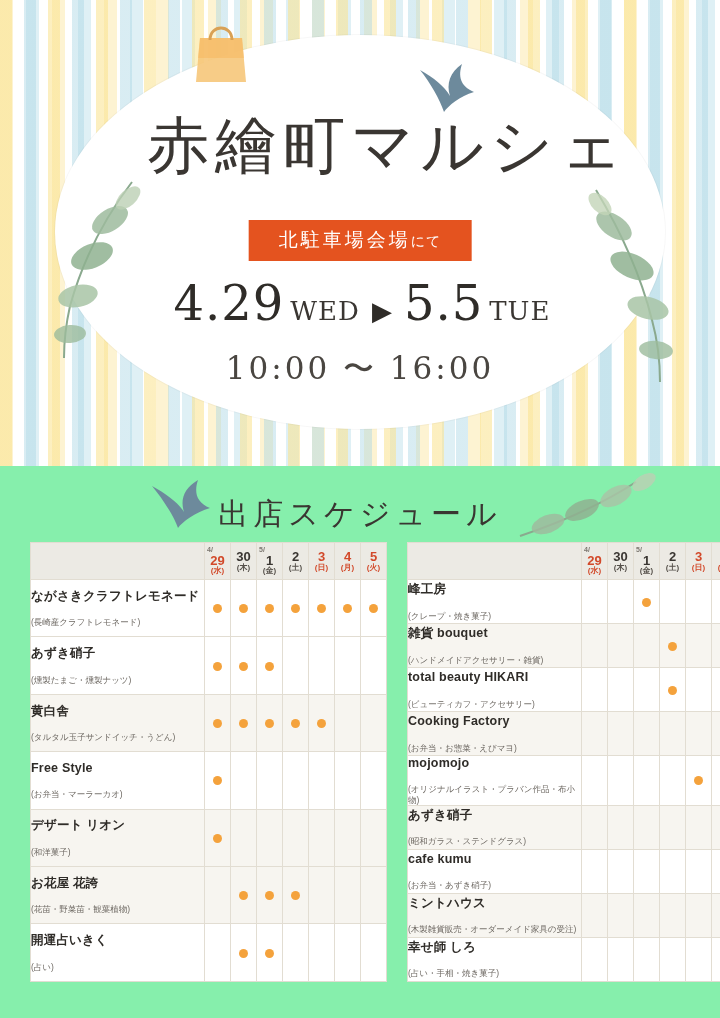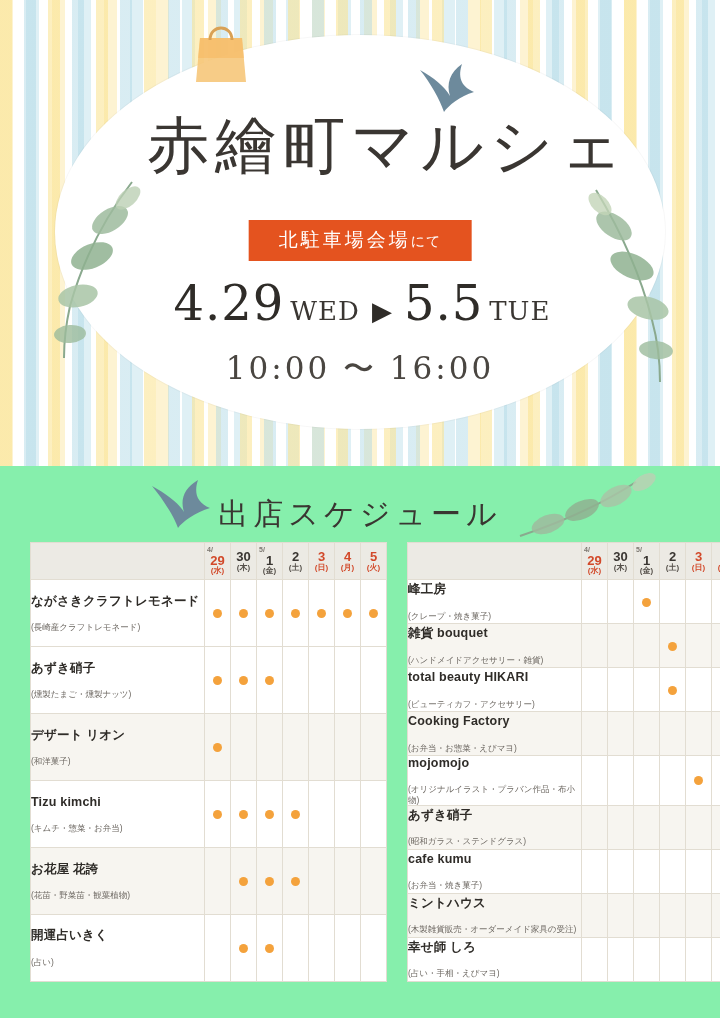--- a/index.html
+++ b/index.html
@@ -402,40 +402,53 @@
               <td class="cell"><span class="dot"></span></td>
               <td class="cell"><span class="dot"></span></td>
               <td class="cell"><span class="dot"></span></td>
               <td class="cell"></td>
               <td class="cell"></td>
               <td class="cell"></td>
               <td class="cell"></td>
             </tr>
             <tr class="even">
               <td class="shop">
+                <div class="shop-name">黄白舎</div>
+                <div class="shop-desc">(タルタル玉子サンドイッチ・うどん)</div>
+              </td>
+              <td class="cell"><span class="dot"></span></td>
+              <td class="cell"><span class="dot"></span></td>
+              <td class="cell"><span class="dot"></span></td>
+              <td class="cell"><span class="dot"></span></td>
+              <td class="cell"><span class="dot"></span></td>
+              <td class="cell"></td>
+              <td class="cell"></td>
+            </tr>
+            <tr class="odd">
+              <td class="shop">
+                <div class="shop-name">Free Style</div>
+                <div class="shop-desc">(お弁当・マーラーカオ)</div>
+              </td>
+              <td class="cell"><span class="dot"></span></td>
+              <td class="cell"></td>
+              <td class="cell"></td>
+              <td class="cell"></td>
+              <td class="cell"></td>
+              <td class="cell"></td>
+              <td class="cell"></td>
+            </tr>
+            <tr class="even">
+              <td class="shop">
                 <div class="shop-name">デザート リオン</div>
                 <div class="shop-desc">(和洋菓子)</div>
               </td>
               <td class="cell"><span class="dot"></span></td>
               <td class="cell"></td>
               <td class="cell"></td>
               <td class="cell"></td>
-              <td class="cell"></td>
-              <td class="cell"></td>
-              <td class="cell"></td>
-            </tr>
-            <tr class="odd">
-              <td class="shop">
-                <div class="shop-name">Tizu kimchi</div>
-                <div class="shop-desc">(キムチ・惣菜・お弁当)</div>
-              </td>
-              <td class="cell"><span class="dot"></span></td>
-              <td class="cell"><span class="dot"></span></td>
-              <td class="cell"><span class="dot"></span></td>
-              <td class="cell"><span class="dot"></span></td>
               <td class="cell"></td>
               <td class="cell"></td>
               <td class="cell"></td>
             </tr>
             <tr class="even">
               <td class="shop">
                 <div class="shop-name">お花屋 花誇</div>
                 <div class="shop-desc">(花苗・野菜苗・観葉植物)</div>
               </td>
               <td class="cell"></td>
@@ -580,21 +593,21 @@
               <td class="cell"></td>
               <td class="cell"></td>
               <td class="cell"></td>
               <td class="cell"></td>
               <td class="cell"></td>
               <td class="cell"><span class="dot"></span></td>
             </tr>
             <tr class="odd">
               <td class="shop">
                 <div class="shop-name">cafe kumu</div>
-                <div class="shop-desc">(お弁当・焼き菓子)</div>
+                <div class="shop-desc">(お弁当・あずき硝子)</div>
               </td>
               <td class="cell"></td>
               <td class="cell"></td>
               <td class="cell"></td>
               <td class="cell"></td>
               <td class="cell"></td>
               <td class="cell"></td>
             </tr>
             <tr class="even">
               <td class="shop">
@@ -604,21 +617,21 @@
               <td class="cell"></td>
               <td class="cell"></td>
               <td class="cell"></td>
               <td class="cell"></td>
               <td class="cell"></td>
               <td class="cell"><span class="dot"></span></td>
             </tr>
             <tr class="odd">
               <td class="shop">
                 <div class="shop-name">幸せ師 しろ</div>
-                <div class="shop-desc">(占い・手相・えびマヨ)</div>
+                <div class="shop-desc">(占い・手相・焼き菓子)</div>
               </td>
               <td class="cell"></td>
               <td class="cell"></td>
               <td class="cell"></td>
               <td class="cell"></td>
               <td class="cell"></td>
               <td class="cell"></td>
             </tr>
           </tbody>
       </table>

